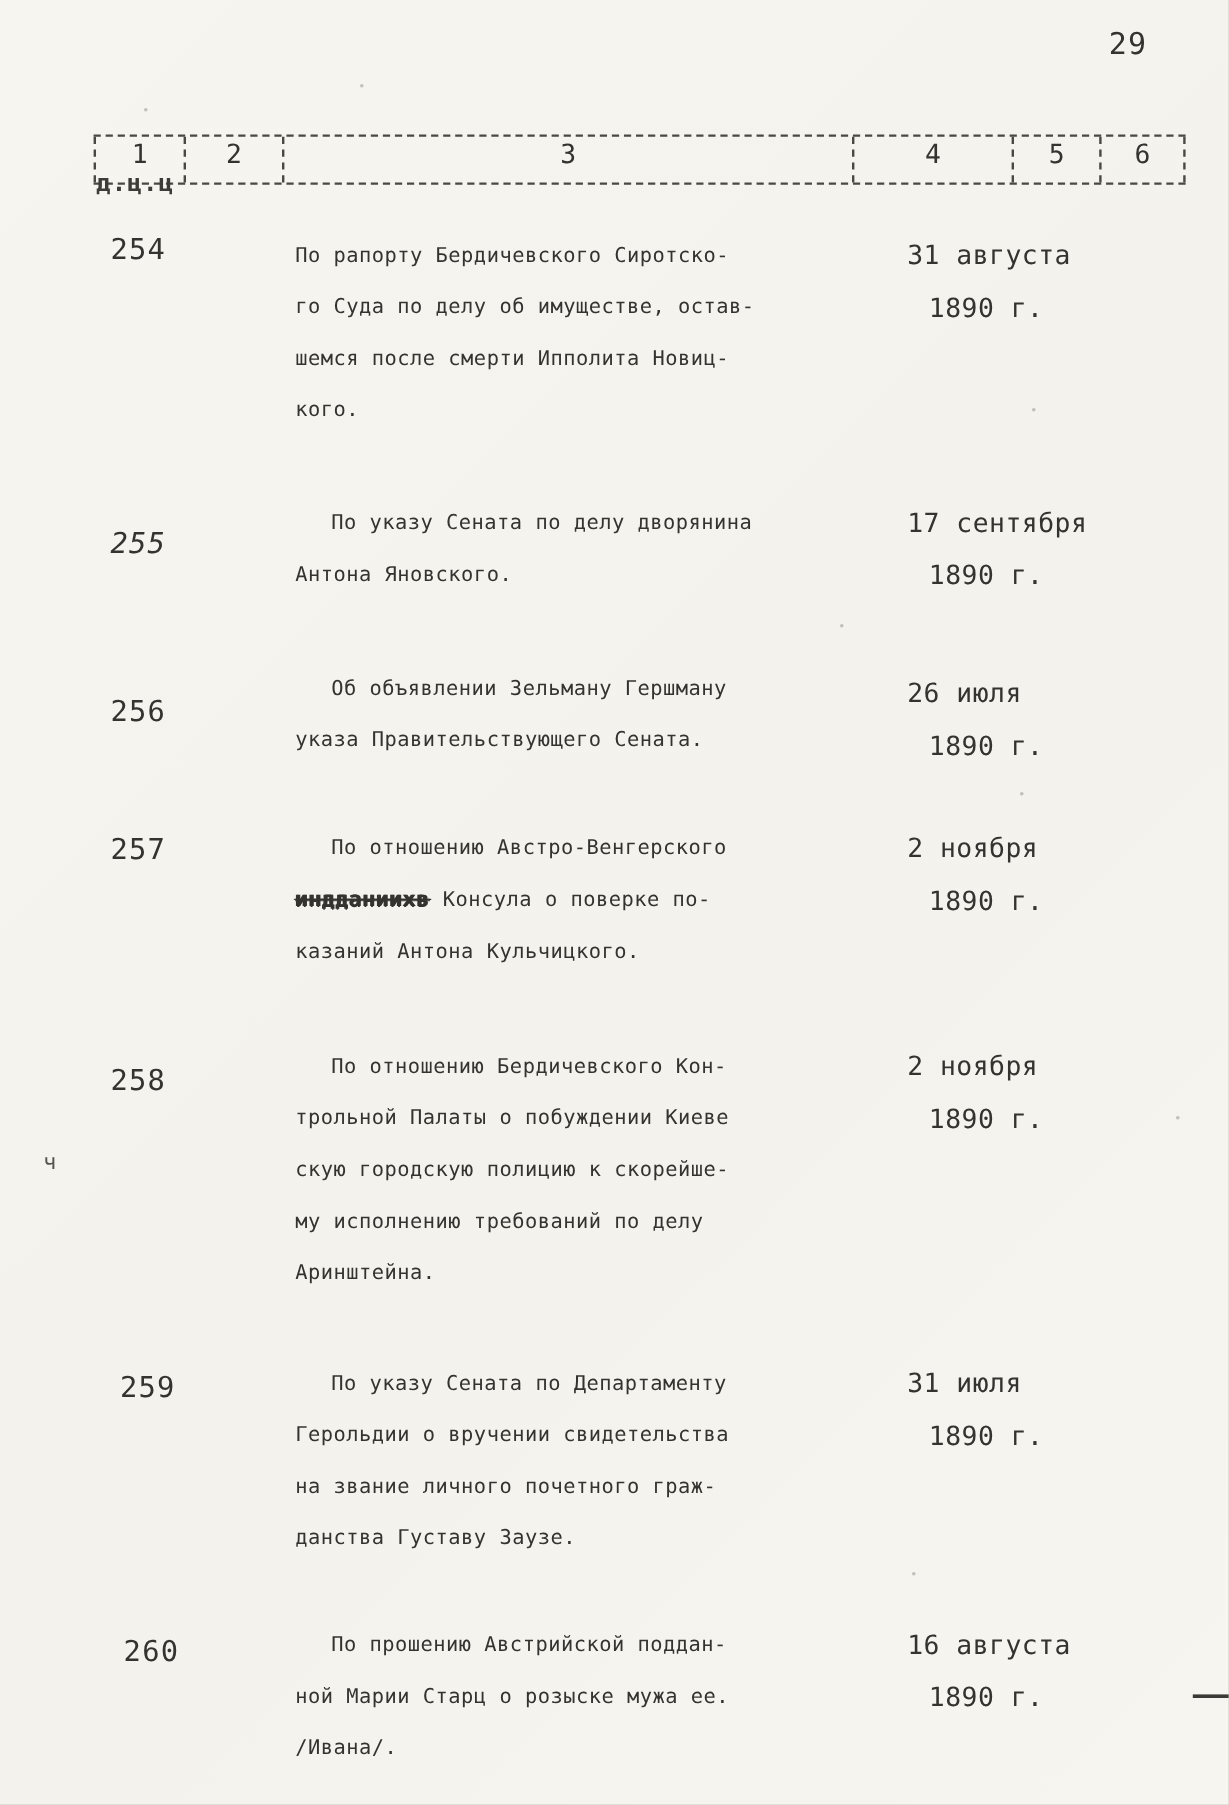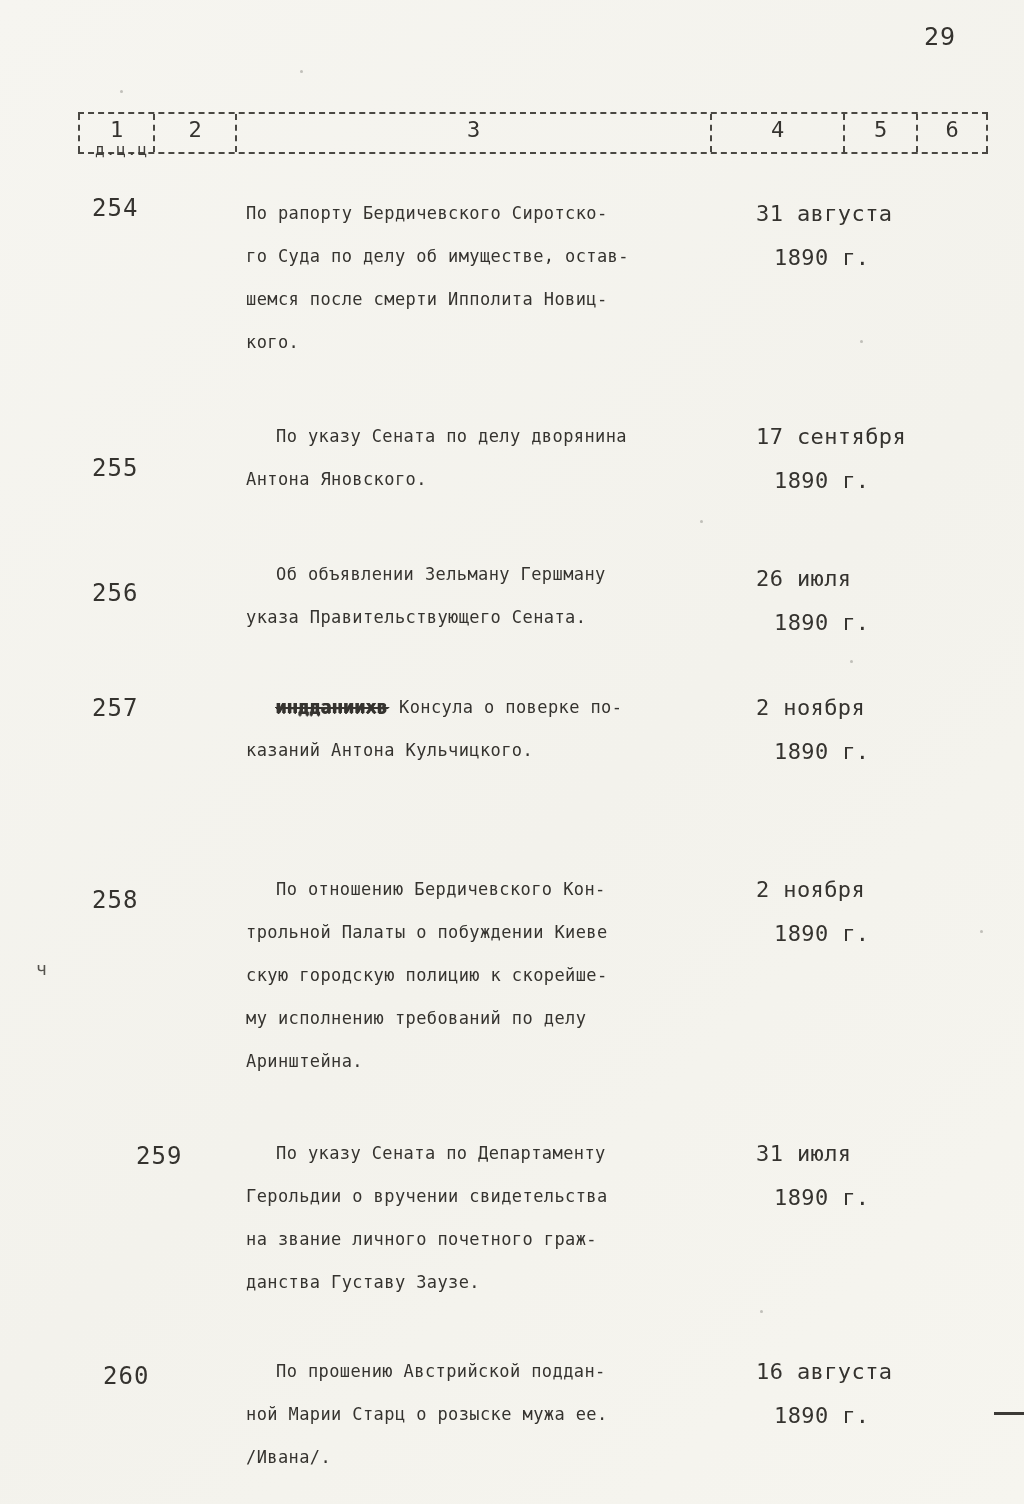--- a/index.html
+++ b/index.html
@@ -33,22 +33,22 @@
     border-right:2px dashed #4a4843;
     font-size:22px;
     padding-top:3px;
     text-align:center;
   }
   .colcell:first-child{border-left:2px dashed #4a4843;}
   .colcell:last-child{border-right:2px dashed #4a4843;}
   .c1{width:77px;} .c2{width:82px;} .c3{width:475px;}
   .c4{width:133px;} .c5{width:73px;} .c6{width:70px;}
   .corner-mark{
-    position:absolute;top:140px;left:95px;
-    font-size:16px;font-weight:normal;color:#3e3c38;
+    position:absolute;top:140px;left:80px;
+    font-size:20px;font-weight:bold;color:#3e3c38;
     letter-spacing:1px;
   }
   
   .entry{position:absolute;left:0;width:1024px;}
   .entry-no{
     position:absolute;left:92px;top:0;
     font-size:24px;letter-spacing:1px;
   }
   .entry-text{
     position:absolute;left:246px;top:0;width:480px;
@@ -103,56 +103,57 @@
     <div class="entry-no" style="top:2px;text-align:center;">254</div>
     <div class="entry-text no-indent">По рапорту Бердичевского Сиротско-
 го Суда по делу об имуществе, остав-
 шемся после смерти Ипполита Новиц-
 кого.</div>
     <div class="entry-date">31 августа
 1890 г.</div>
   </div>
 
   <div class="entry" style="top:415px;">
-    <div class="entry-no" style="top:39px;">255</div>
+    <div class="entry-no" style="top:24px;font-style:italic;">255</div>
     <div class="entry-text">По указу Сената по делу дворянина
 Антона Яновского.</div>
     <div class="entry-date">17 сентября
 1890 г.</div>
   </div>
 
   <div class="entry" style="top:553px;">
     <div class="entry-no" style="top:6px;margin-top:20px;">256</div>
     <div class="entry-text">Об объявлении Зельману Гершману
 указа Правительствующего Сената.</div>
     <div class="entry-date" style="top:4px;">26 июля
 1890 г.</div>
   </div>
 
   <div class="entry" style="top:686px;">
     <div class="entry-no" style="top:8px;">257</div>
-    <div class="entry-text"><span class="struck">индданиихв</span><span> Консула  о поверке по-
+    <div class="entry-text"><span>По отношению Австро-Венгерского
+</span><span class="struck">индданиихв</span><span> Консула  о поверке по-
 казаний Антона Кульчицкого.</span></div>
     <div class="entry-date">2 ноября
 1890 г.</div>
   </div>
 
   <div class="entry" style="top:868px;">
     <div class="entry-no" style="top:18px;">258</div>
     <div class="entry-text">По отношению Бердичевского Кон-
 трольной Палаты о побуждении Киеве
 скую городскую полицию к скорейше-
 му исполнению требований по делу
 Аринштейна.</div>
     <div class="entry-date">2 ноября
 1890 г.</div>
   </div>
 
   <div class="entry" style="top:1132px;">
-    <div class="entry-no" style="top:10px;left:100px;margin-left:36px;">259</div>
+    <div class="entry-no" style="top:10px;left:100px;">259</div>
     <div class="entry-text">По указу Сената по Департаменту
 Герольдии о вручении свидетельства
 на звание личного почетного граж-
 данства Густаву Заузе.</div>
     <div class="entry-date">31 июля
 1890 г.</div>
   </div>
 
   <div class="entry" style="top:1350px;">
     <div class="entry-no" style="top:12px;left:103px;">260</div>

